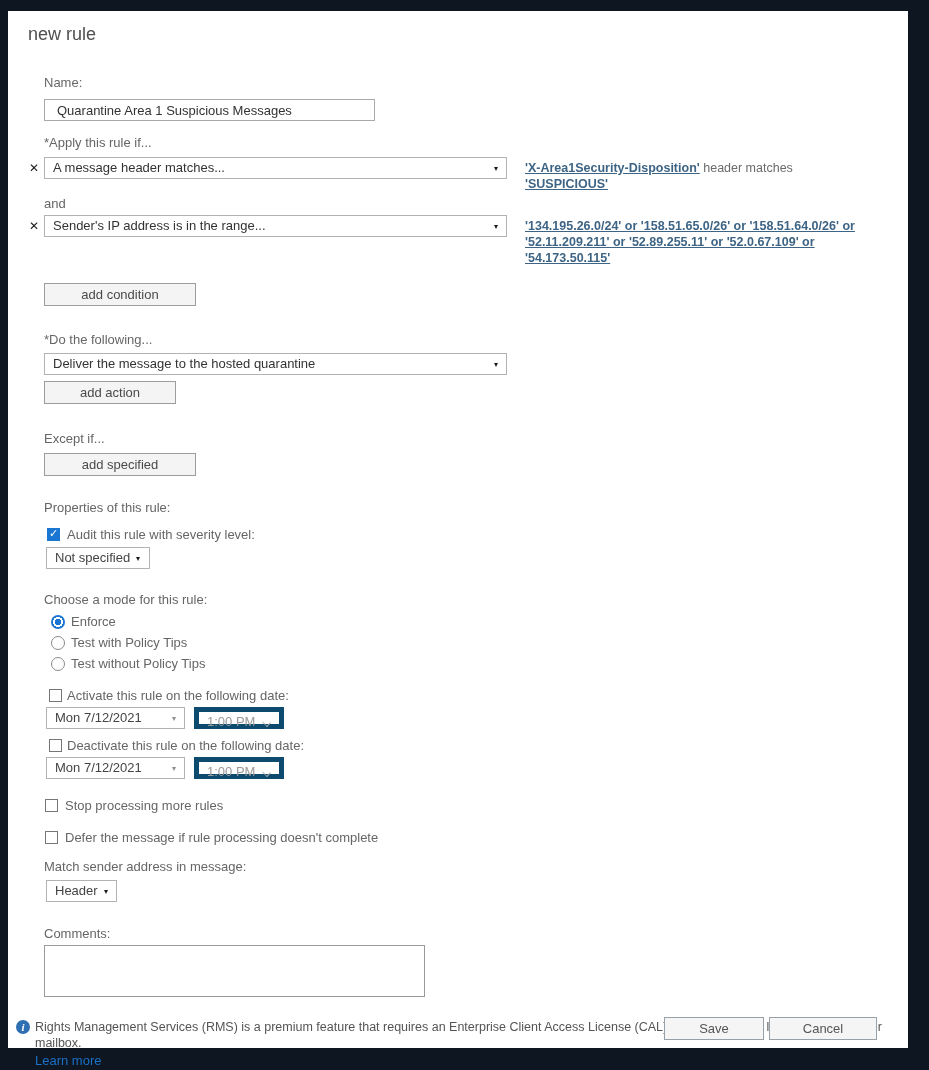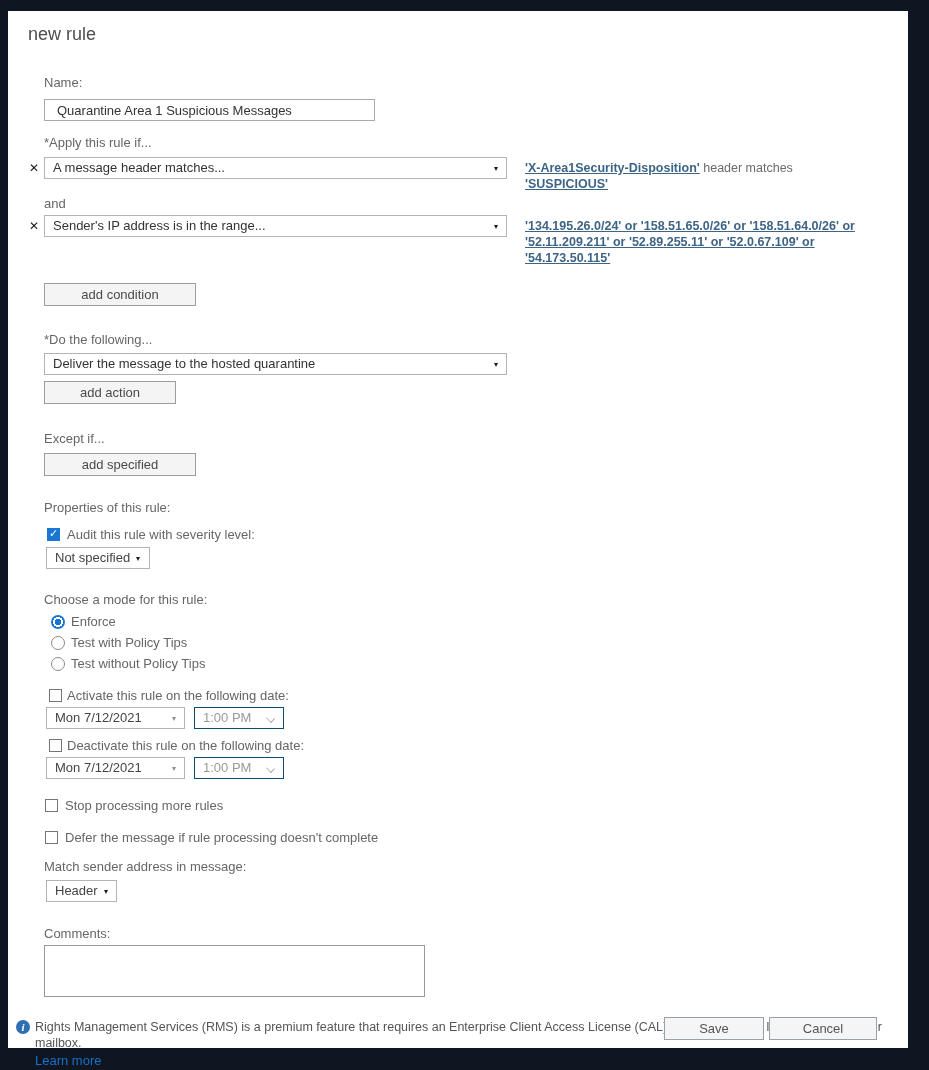--- a/index.html
+++ b/index.html
@@ -135,21 +135,21 @@
     border: none;
     background: radial-gradient(circle, #1976d2 0 3.5px, #ffffff 3.5px 5px, #1976d2 5px 7px);
   }
   .radio-label { margin-left: 6px; font-size: 13px; color: #666; }
 
   .date-row { display: flex; margin: 4px 0 0 38px; gap: 9px; }
   .dd-date { width: 139px; color: #444; }
   .sel-time {
     position: relative;
     width: 90px; height: 22px;
-    border: 1px solid #0c4a6e;
+    border: 5px solid #0c4a6e;
     background: #fff;
     font-size: 13px;
     color: #9a9a9a;
     line-height: 20px;
     padding: 0 22px 0 8px;
   }
   .chevron {
     position: absolute;
     right: 9px; top: 7px;
     width: 7px; height: 7px;

